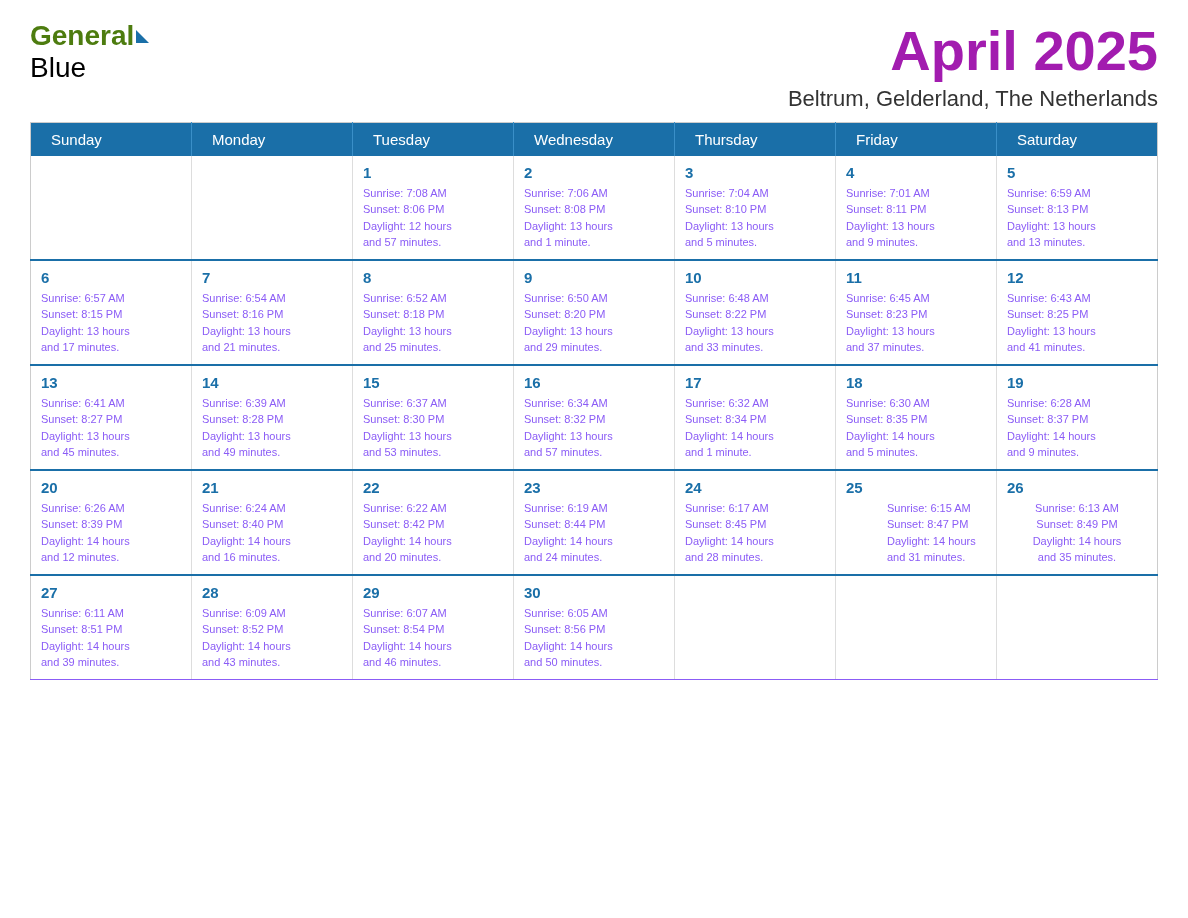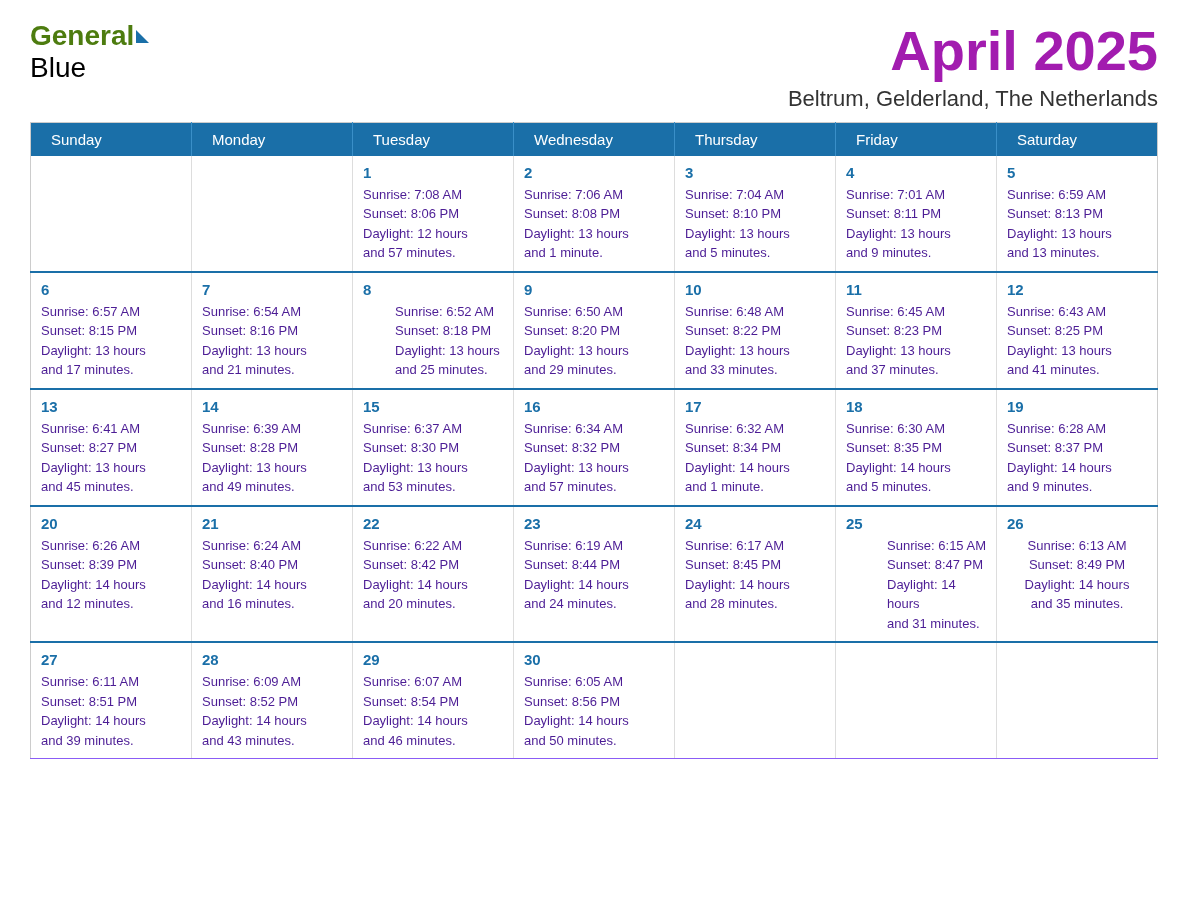--- a/index.html
+++ b/index.html
@@ -70,22 +70,22 @@
       border-bottom: 1px solid #8b5cf6;
     }
     .day-number {
       font-size: 15px;
       font-weight: bold;
       color: #1a6fa8;
       display: block;
       margin-bottom: 4px;
     }
     .day-info {
-      font-size: 13px;
-      color: #4c1d95;
+      font-size: 11px;
+      color: #8b5cf6;
       line-height: 1.5;
     }
     .empty-cell {
       background: #fff;
     }
     
     .logo-wrapper {
       display: flex;
       flex-direction: column;
       align-items: flex-start;
@@ -194,21 +194,21 @@
           </td>
           <td>
             <span class="day-number">7</span>
             <div class="day-info" style="white-space: pre-line;">Sunrise: 6:54 AM
 Sunset: 8:16 PM
 Daylight: 13 hours
 and 21 minutes.</div>
           </td>
           <td>
             <span class="day-number">8</span>
-            <div class="day-info" style="white-space: pre-line; margin-left: 32px;">Sunrise: 6:52 AM
+            <div class="day-info" style="white-space: pre-line;">Sunrise: 6:52 AM
 Sunset: 8:18 PM
 Daylight: 13 hours
 and 25 minutes.</div>
           </td>
           <td>
             <span class="day-number">9</span>
             <div class="day-info" style="white-space: pre-line;">Sunrise: 6:50 AM
 Sunset: 8:20 PM
 Daylight: 13 hours
 and 29 minutes.</div>

